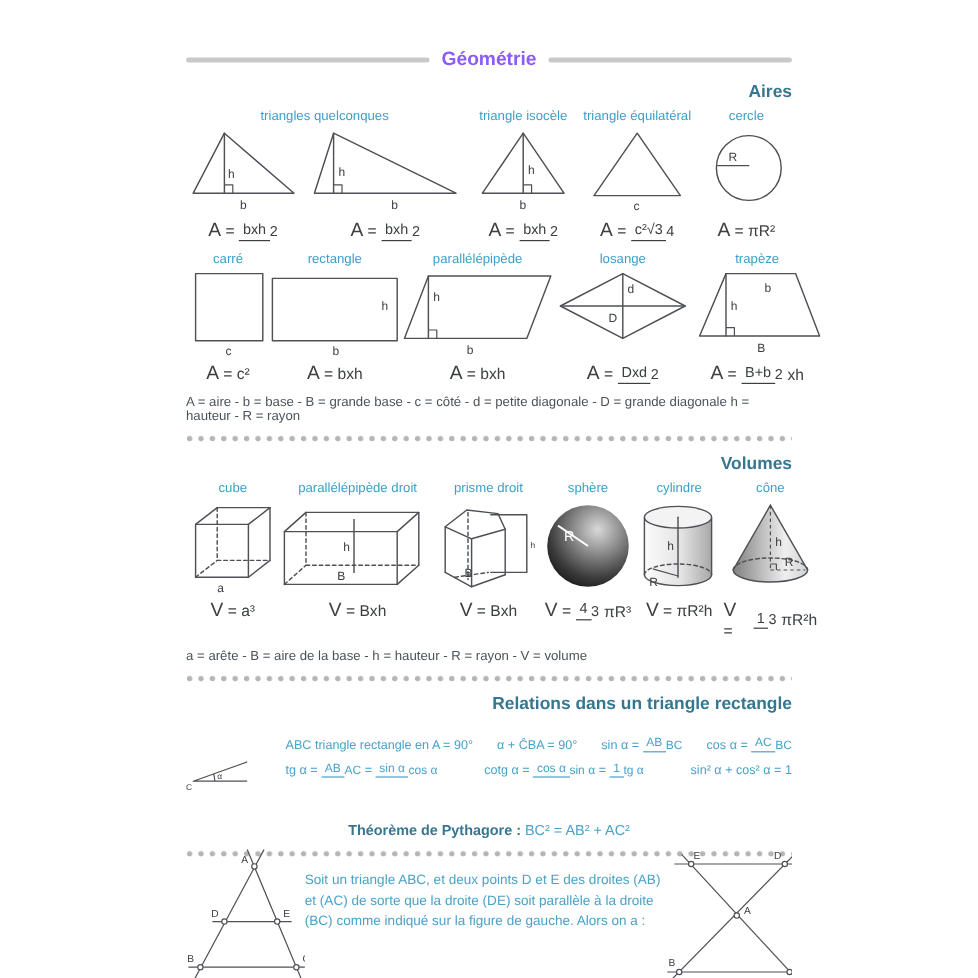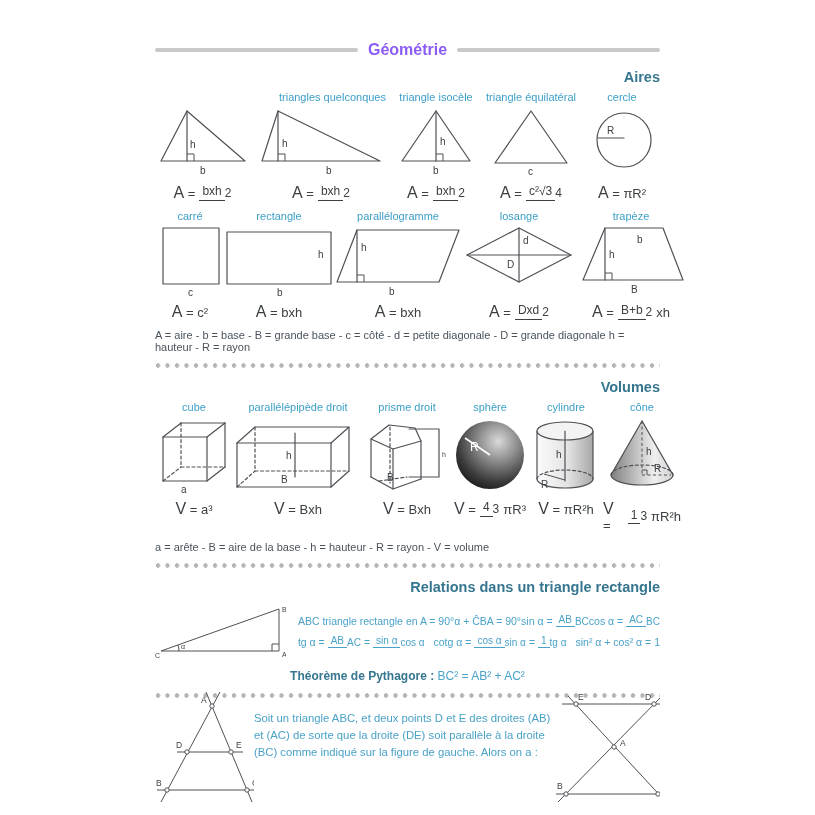--- a/index.html
+++ b/index.html
@@ -9,21 +9,21 @@
   .title{text-align:center;color:#36768f;font-weight:bold;font-size:19px;letter-spacing:5px;}
   .subrow{display:flex;align-items:center;gap:10px;margin-top:7px;}
   .rule{flex:1;height:4px;background:#c9c9c9;border-radius:2px;}
   .subtitle{color:#8b5cf6;font-size:16px;font-weight:bold;}
 
   .sechead{text-align:right;color:#36768f;font-weight:bold;font-size:14.5px;margin:10px 0 6px 0;}
 
   .shaperow{display:flex;justify-content:space-between;align-items:flex-start;}
   .cell{display:flex;flex-direction:column;align-items:center;}
   .slabel{font-size:11px;color:#3d9fc7;margin-bottom:2px;white-space:nowrap;}
-  .group{display:flex;flex-direction:column;align-items:flex-end;}
+  .group{display:flex;flex-direction:column;align-items:center;}
   .groupfigs{display:flex;align-items:flex-end;gap:6px;}
 
   .formula{font-size:13px;color:#3c4043;margin-top:5px;display:flex;align-items:center;gap:4px;justify-content:center;}
   .fplain,.flhs{display:inline-block;}
   .fplain::first-letter,.flhs::first-letter{font-size:16px;}
   .frac{display:inline-flex;flex-direction:row;align-items:center;line-height:1.1;font-size:12px;}
   .frac .num{border-bottom:1px solid currentColor;padding:0 3px 1px;}
   .frac .den{padding-top:1px;}
 
   .legend{font-size:11px;color:#4a535c;margin-top:8px;}
@@ -33,24 +33,24 @@
   .skt{fill:none;stroke:#4d5055;stroke-width:1;stroke-linejoin:round;}
   .dash{stroke-dasharray:3 2.5;}
   .slbl{font-size:10px;fill:#3c4043;}
   .tlbl{font-size:7px;fill:#3c4043;}
   .plbl{font-size:8.5px;fill:#3c4043;}
   svg text{font-family:"Liberation Sans",sans-serif;}
 
   .blue{color:#4aa2c8;}
   .relrow{display:flex;justify-content:space-between;align-items:center;font-size:10.5px;}
   .relrow .frac{font-size:10px;}
-  .relitem{display:flex;align-items:center;gap:3px;white-space:nowrap;}
+  .relitem{display:flex;align-items:center;gap:3px;white-space:nowrap;margin-left:20px;}
   .relblock{flex:1;margin-left:12px;display:flex;flex-direction:column;gap:8px;}
   .relwrap{display:flex;align-items:center;margin-top:2px;}
-  .pyth{text-align:center;font-size:12px;margin-top:8px;}
+  .pyth{text-align:center;font-size:12px;margin-top:24px;}
   .pyth .lab{color:#36768f;font-weight:bold;}
 
   .thalesrow{display:flex;justify-content:space-between;align-items:flex-start;margin-top:2px;}
   .thalestext{width:300px;font-size:11.3px;line-height:1.5;color:#4aa2c8;margin-top:4px;}
 </style>
 </head>
 <body>
 
 <div class="sheet">
 
@@ -165,21 +165,21 @@
         <rect class="sk" x="2" y="8" width="104" height="52"></rect>
         <text x="93" y="34" class="slbl">h</text>
         <text x="52" y="72" class="slbl">b</text>
       </svg>
       <div class="formula">
         <span class="fplain">A = bxh</span>
       </div>
     </div>
 
     <div class="cell">
-      <div class="slabel">parallélogramme</div>
+      <div class="slabel">parallélépipède</div>
       <svg width="130" height="74">
         <polygon class="sk" points="24,6 126,6 106,58 4,58"></polygon>
         <line class="sk" x1="24" y1="6" x2="24" y2="58"></line>
         <path class="skt" d="M24,51 h7 v7"></path>
         <text x="28" y="27" class="slbl">h</text>
         <text x="56" y="71" class="slbl">b</text>
       </svg>
       <div class="formula">
         <span class="fplain">A = bxh</span>
       </div>

